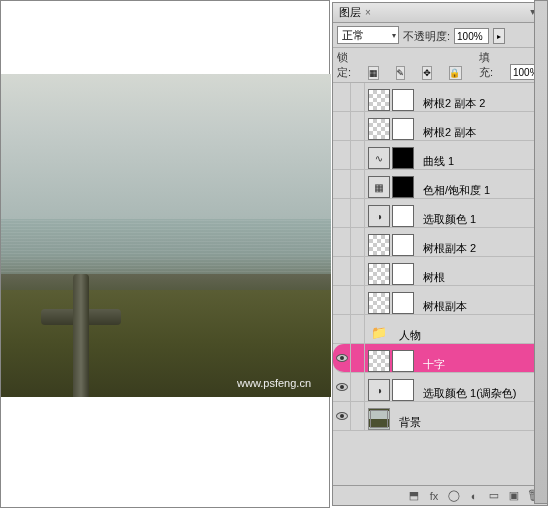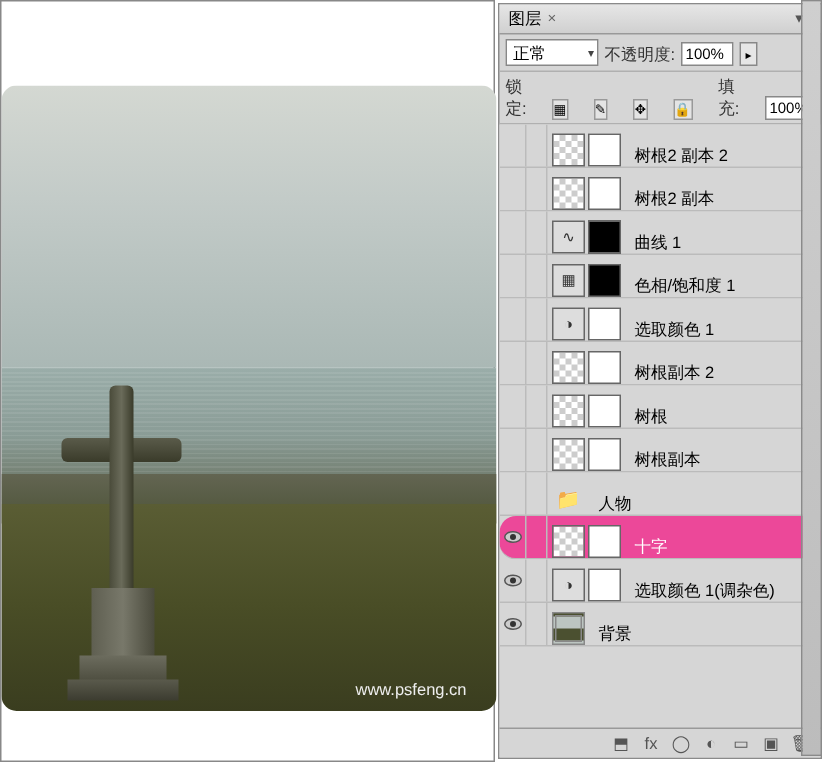--- a/index.html
+++ b/index.html
@@ -1,18 +1,18 @@
 <!DOCTYPE html>
 <html><head>
 <meta charset="utf-8">
 <style>
 * { margin: 0; padding: 0; box-sizing: border-box; }
 body { font-family: Arial, sans-serif; font-size: 11px; background: #fff; width: 550px; height: 508px; position: relative; overflow: hidden; }
 .canvas { position: absolute; left: 0; top: 0; width: 330px; height: 508px; background: #fff; border: 1px solid #888; }
-.canvas-img { position: absolute; left: 0; top: 56px; width: 330px; height: 417px; overflow: hidden; border-radius: 10px; }
+.canvas-img { position: absolute; left: 0; top: 73px; width: 330px; height: 323px; overflow: hidden; }
 .sky { position: absolute; top: 0; left: 0; width: 100%; height: 45%; background: linear-gradient(180deg, #d4d8d2 0%, #c3cbc8 40%, #aab8b5 100%); }
 .sea { position: absolute; top: 45%; left: 0; width: 100%; height: 22%; background: linear-gradient(180deg, #9aada9 0%, #8a9c96 50%, #656d5a 100%); }
 .sea::before { content:''; position:absolute; inset:0; background: repeating-linear-gradient(0deg, rgba(255,255,255,.08) 0 1px, transparent 1px 3px); }
 .shore { position:absolute; top:62%; left:0; width:100%; height:8%; background: linear-gradient(180deg,#636552 0%, #4d5438 100%); }
 .grass { position: absolute; top: 67%; left: 0; width: 100%; height: 33%; background: linear-gradient(180deg, #5a5d34 0%, #494d26 50%, #3a3d1f 100%); }
 .cross { position: absolute; left: 40px; top: 200px; width: 80px; height: 210px; }
 .cross-v { position: absolute; left: 32px; top: 0; width: 16px; height: 140px; background: linear-gradient(90deg, #4a4b3a, #6a6b5a, #3a3b2a); border-radius: 4px; }
 .cross-h { position: absolute; left: 0; top: 35px; width: 80px; height: 16px; background: linear-gradient(180deg, #5a5b4a, #3a3b2a); border-radius: 4px; }
 .base1 { position: absolute; left: 20px; top: 135px; width: 42px; height: 50px; background: linear-gradient(90deg, #5f5f51, #78786a, #4a4a3c); }
 .base2 { position: absolute; left: 12px; top: 180px; width: 58px; height: 18px; background: linear-gradient(180deg, #6c6c5e, #4c4c3e); }

